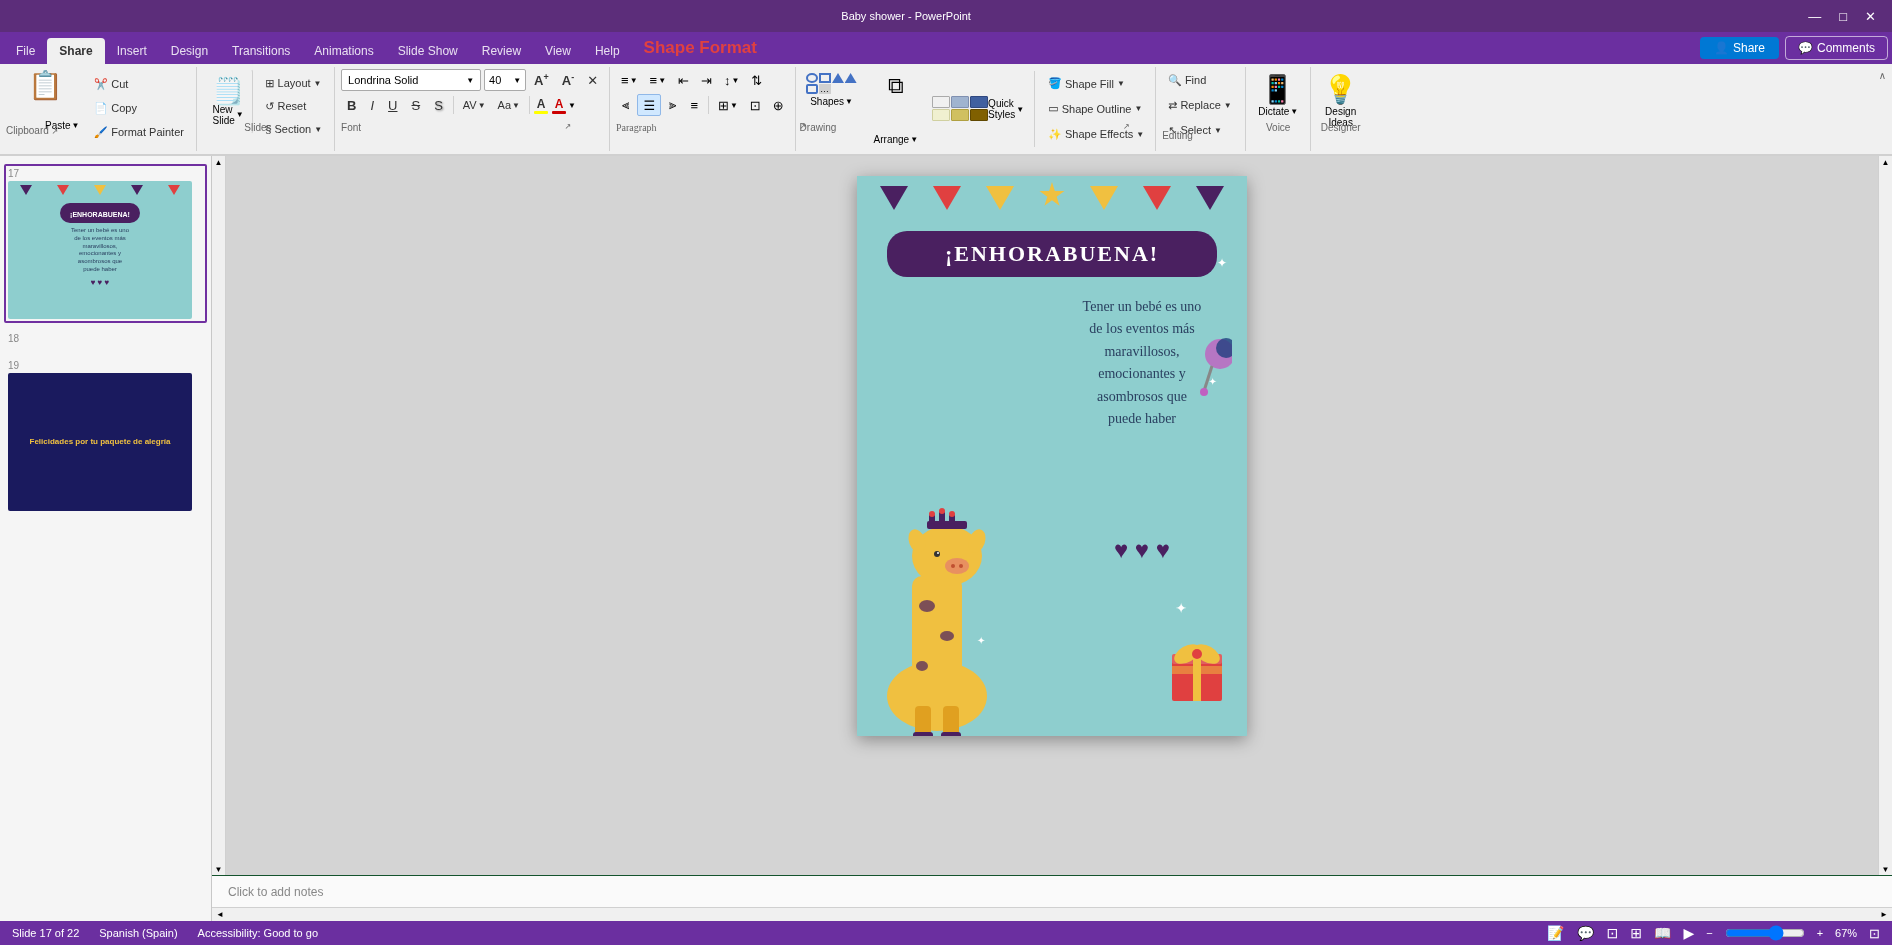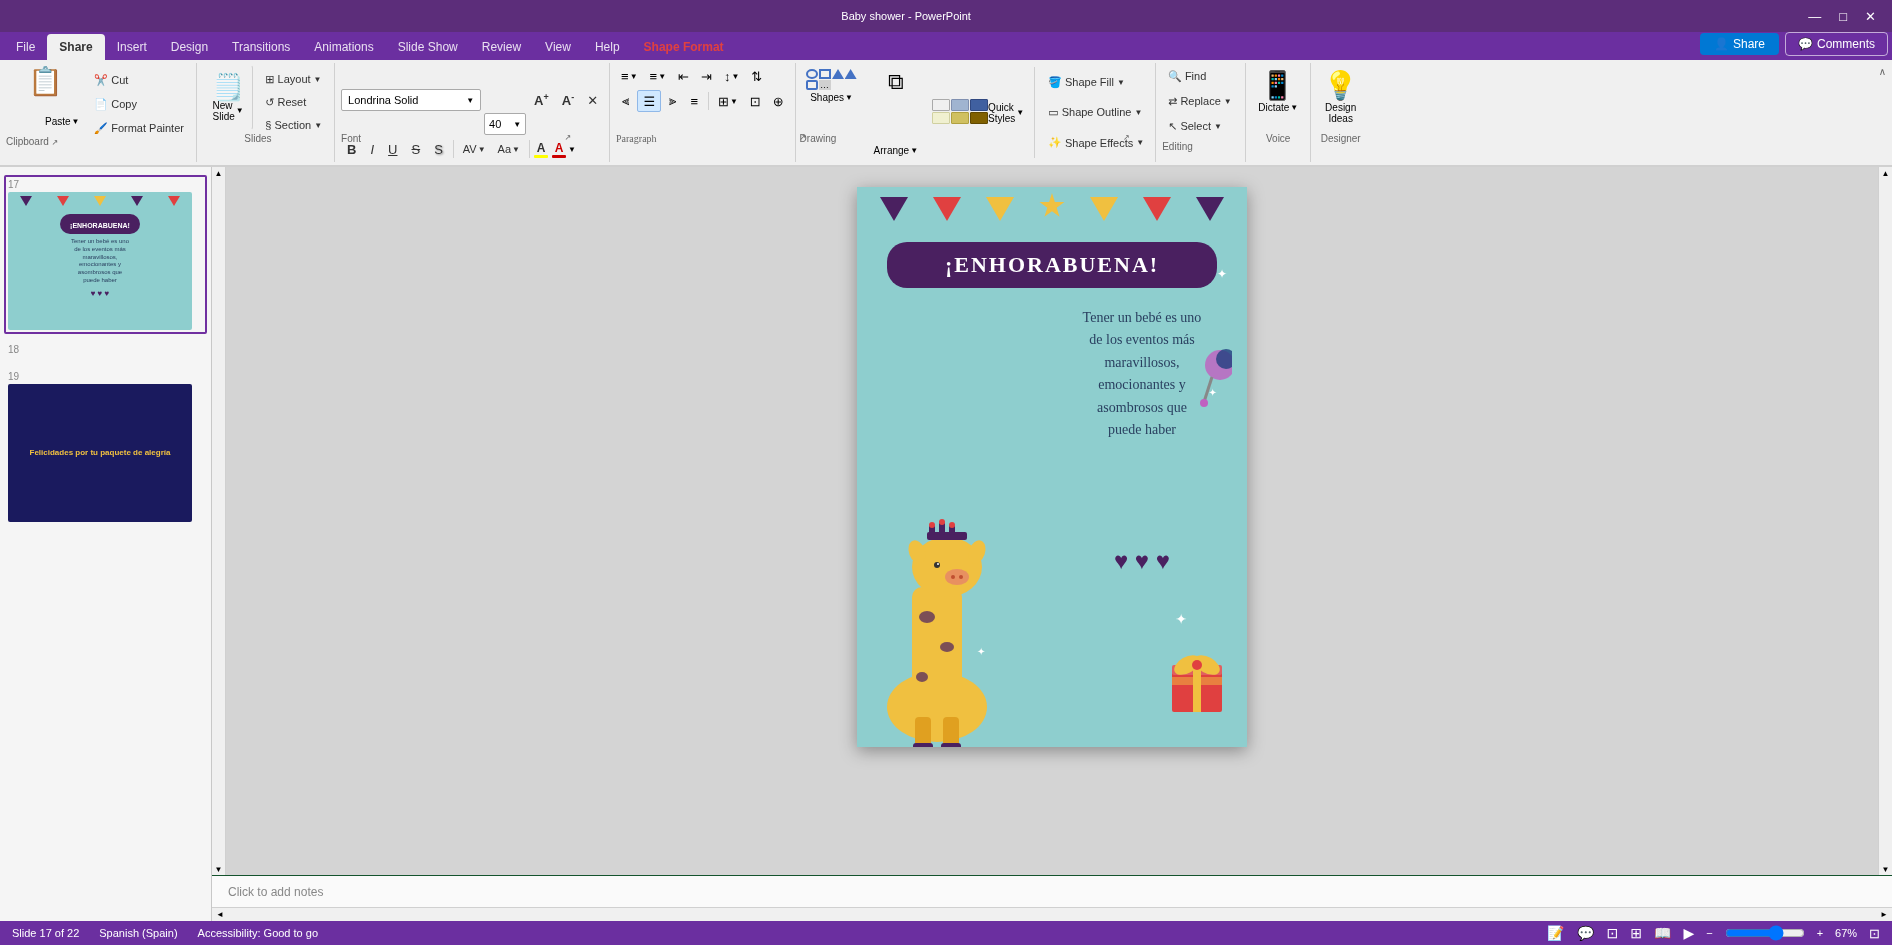--- a/index.html
+++ b/index.html
@@ -21,21 +21,21 @@
   <div style="padding:6px 12px; font-size:12px; cursor:pointer; color:rgba(255,255,255,0.85); border-radius:4px 4px 0 0;">File</div>
   <div style="padding:6px 12px; font-size:12px; cursor:pointer; background:#f0f0f0; color:#333; font-weight:600; border-radius:4px 4px 0 0;">Share</div>
   <div style="padding:6px 12px; font-size:12px; cursor:pointer; color:rgba(255,255,255,0.85); border-radius:4px 4px 0 0;">Insert</div>
   <div style="padding:6px 12px; font-size:12px; cursor:pointer; color:rgba(255,255,255,0.85); border-radius:4px 4px 0 0;">Design</div>
   <div style="padding:6px 12px; font-size:12px; cursor:pointer; color:rgba(255,255,255,0.85); border-radius:4px 4px 0 0;">Transitions</div>
   <div style="padding:6px 12px; font-size:12px; cursor:pointer; color:rgba(255,255,255,0.85); border-radius:4px 4px 0 0;">Animations</div>
   <div style="padding:6px 12px; font-size:12px; cursor:pointer; color:rgba(255,255,255,0.85); border-radius:4px 4px 0 0;">Slide Show</div>
   <div style="padding:6px 12px; font-size:12px; cursor:pointer; color:rgba(255,255,255,0.85); border-radius:4px 4px 0 0;">Review</div>
   <div style="padding:6px 12px; font-size:12px; cursor:pointer; color:rgba(255,255,255,0.85); border-radius:4px 4px 0 0;">View</div>
   <div style="padding:6px 12px; font-size:12px; cursor:pointer; color:rgba(255,255,255,0.85); border-radius:4px 4px 0 0;">Help</div>
-  <div style="padding:6px 12px; font-size:12px; cursor:pointer; color:#e04040; font-weight:600; border-radius:4px 4px 0 0;">Shape Format</div>
+  <div style="padding:6px 12px; font-size:17px; cursor:pointer; color:#e04040; font-weight:600; border-radius:4px 4px 0 0;">Shape Format</div>
   <div style="margin-left:auto; display:flex; align-items:center; gap:6px; padding-bottom:4px;">
     <button style="background:#0078d4; color:white; border:none; border-radius:4px; padding:4px 14px; font-size:12px; cursor:pointer; display:flex; align-items:center; gap:4px;">
       <span>👤</span>
       <span>Share</span>
     </button>
     <button style="background:transparent; color:white; border:1px solid rgba(255,255,255,0.6); border-radius:4px; padding:4px 12px; font-size:12px; cursor:pointer; display:flex; align-items:center; gap:4px;">
       <span>💬</span>
       <span>Comments</span>
     </button>
   </div>
@@ -84,21 +84,21 @@
     </div>
     <div style="font-size:10px; color:#666; text-align:center; position:absolute; bottom:18px; left:6px; width:110px;">Slides</div>
   </div>
 
   <div style="display:flex; flex-direction:column; align-items:flex-start; padding:2px 6px; border-right:1px solid #d0d0d0; position:relative; gap:3px;">
     <div style="display:flex; flex-direction:row; align-items:center; gap:3px;">
       <div style="border:1px solid #aaa; border-radius:2px; padding:1px 6px; font-size:11px; background:white; height:22px; display:flex; align-items:center; min-width:140px; cursor:pointer; justify-content:space-between;">
         <span>Londrina Solid</span>
         <span style="font-size:8px;">▼</span>
       </div>
-      <div style="border:1px solid #aaa; border-radius:2px; padding:1px 4px; font-size:11px; background:white; height:22px; display:flex; align-items:center; min-width:42px; cursor:pointer; justify-content:space-between;margin-top:48px;">
+      <div style="border:1px solid #aaa; border-radius:2px; padding:1px 4px; font-size:11px; background:white; height:22px; display:flex; align-items:center; min-width:42px; cursor:pointer; justify-content:space-between;">
         <span>40</span>
         <span style="font-size:8px;">▼</span>
       </div>
       <button style="background:transparent; border:1px solid transparent; border-radius:2px; padding:1px 4px; cursor:pointer; font-size:13px; color:#333; height:22px; font-weight:bold;">A<sup style="font-size:9px;">+</sup></button>
       <button style="background:transparent; border:1px solid transparent; border-radius:2px; padding:1px 4px; cursor:pointer; font-size:13px; color:#333; height:22px; font-weight:bold;">A<sup style="font-size:9px;">-</sup></button>
       <button style="background:transparent; border:1px solid transparent; border-radius:2px; padding:1px 4px; cursor:pointer; font-size:13px; color:#333; height:22px;">✕</button>
     </div>
     <div style="display:flex; flex-direction:row; align-items:center; gap:2px;">
       <button style="background:transparent; border:1px solid transparent; border-radius:2px; padding:1px 5px; cursor:pointer; font-size:13px; font-weight:bold; color:#333; height:22px;">B</button>
       <button style="background:transparent; border:1px solid transparent; border-radius:2px; padding:1px 5px; cursor:pointer; font-size:13px; font-style:italic; color:#333; height:22px;">I</button>

